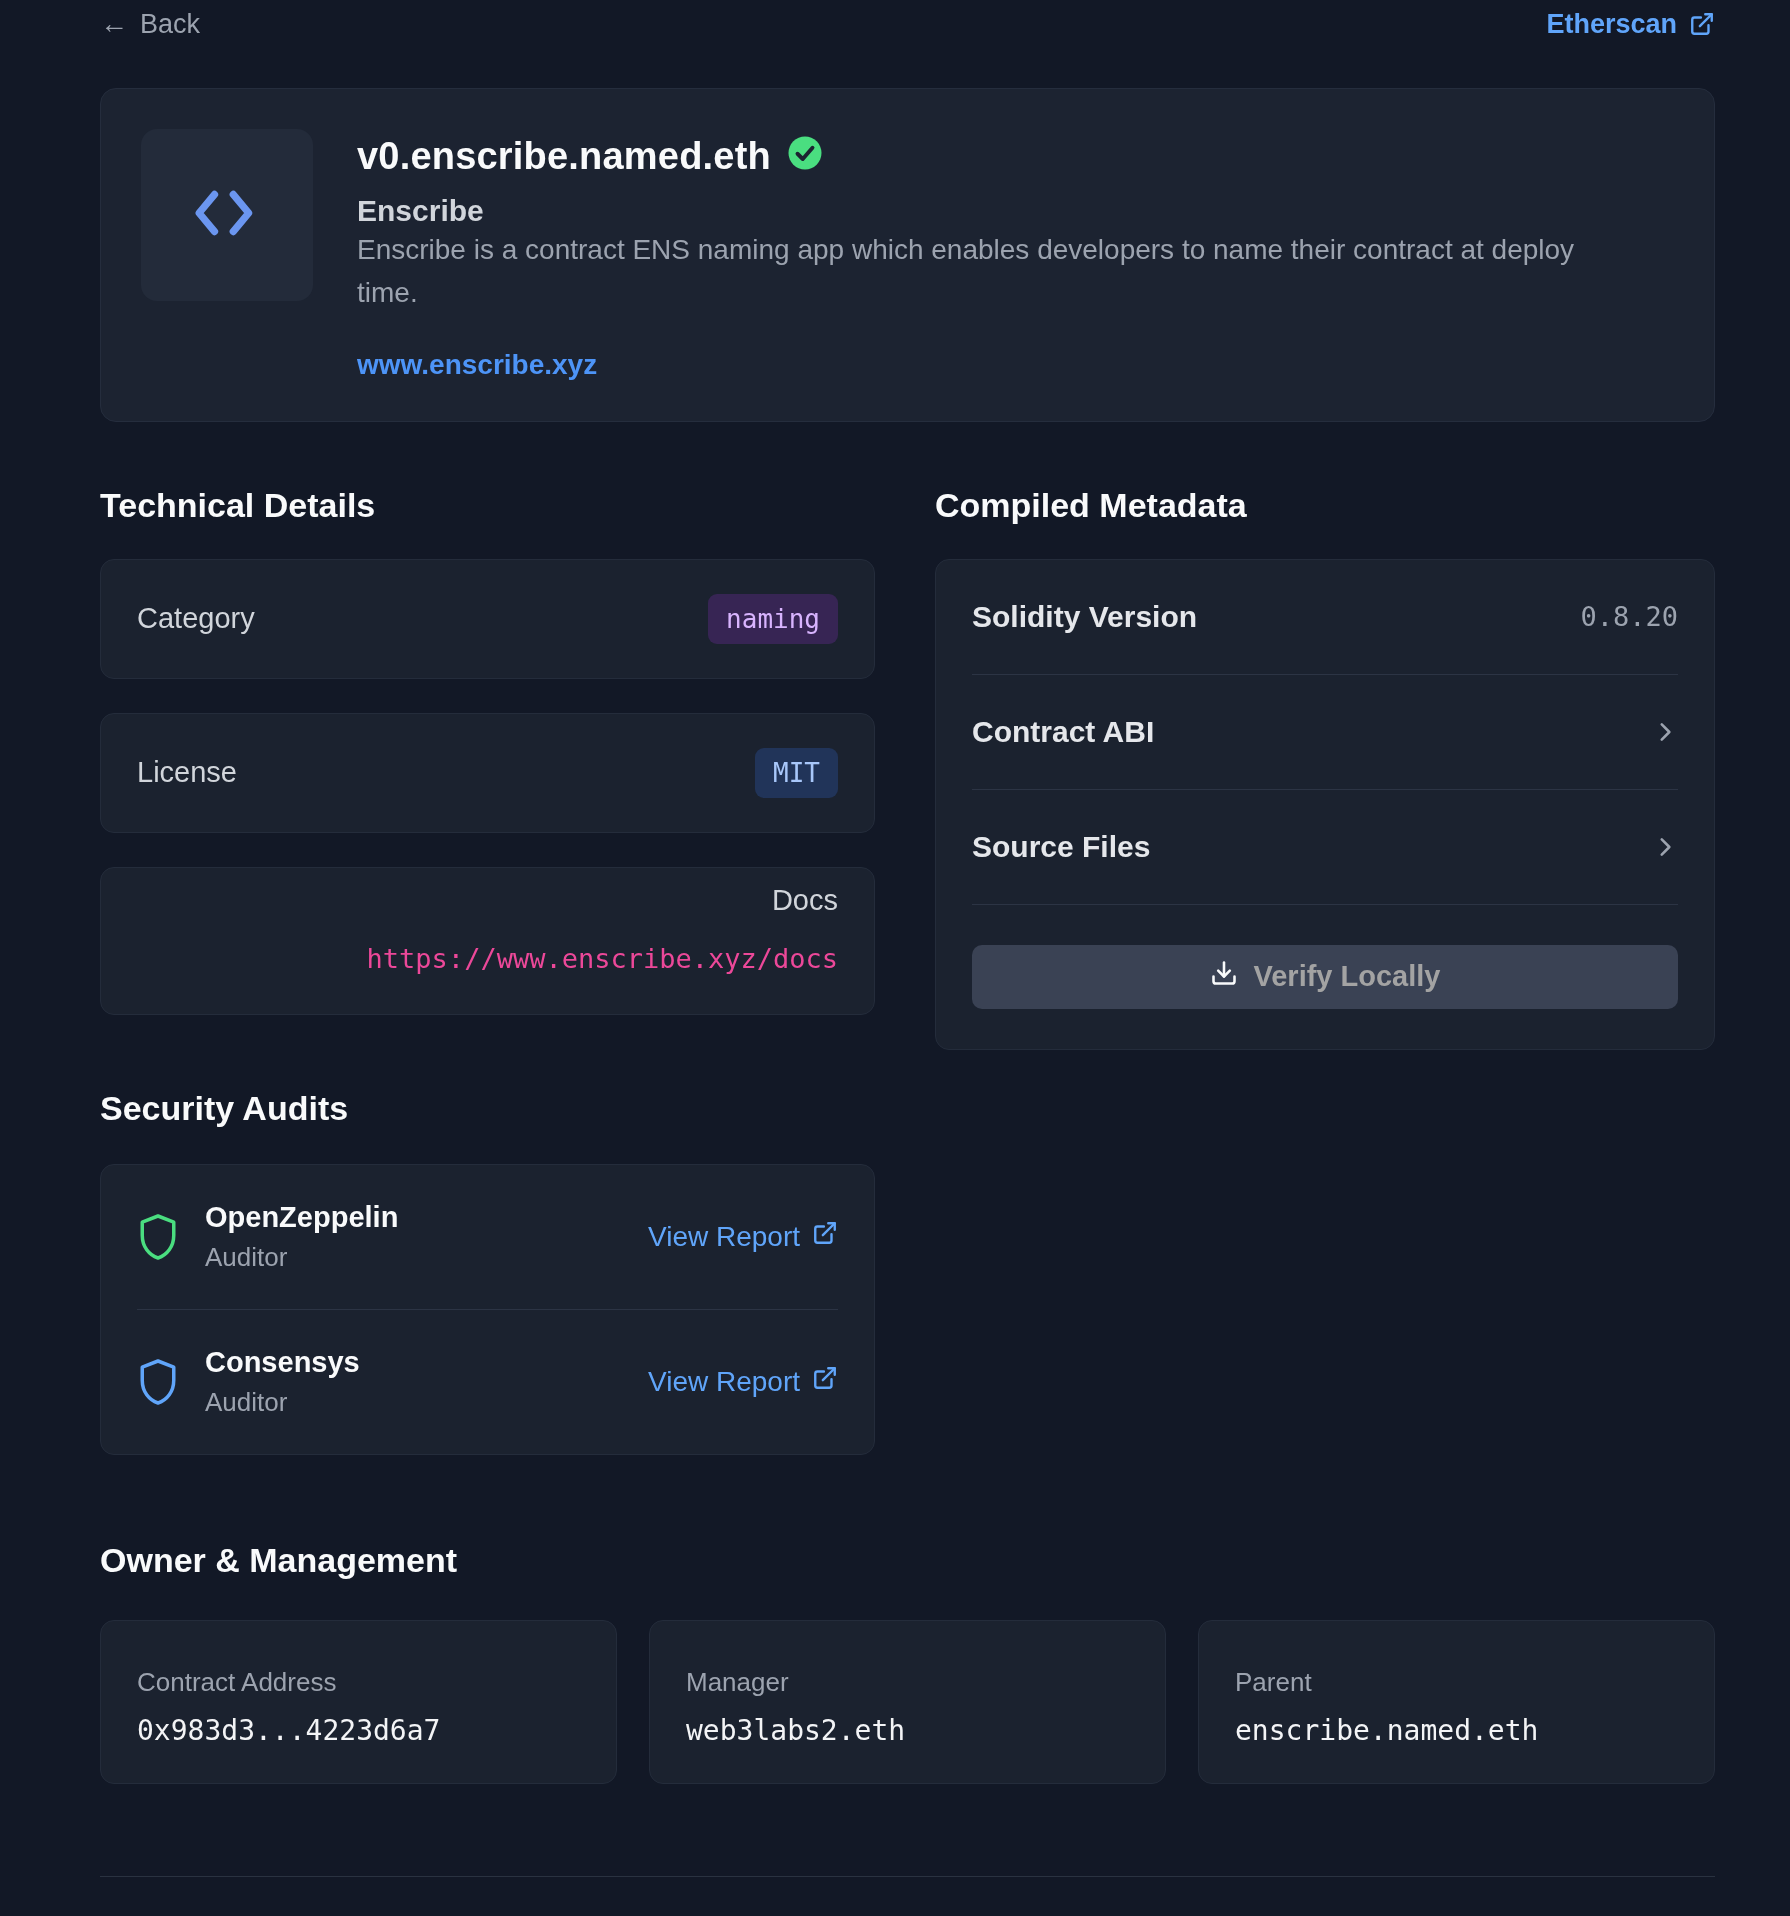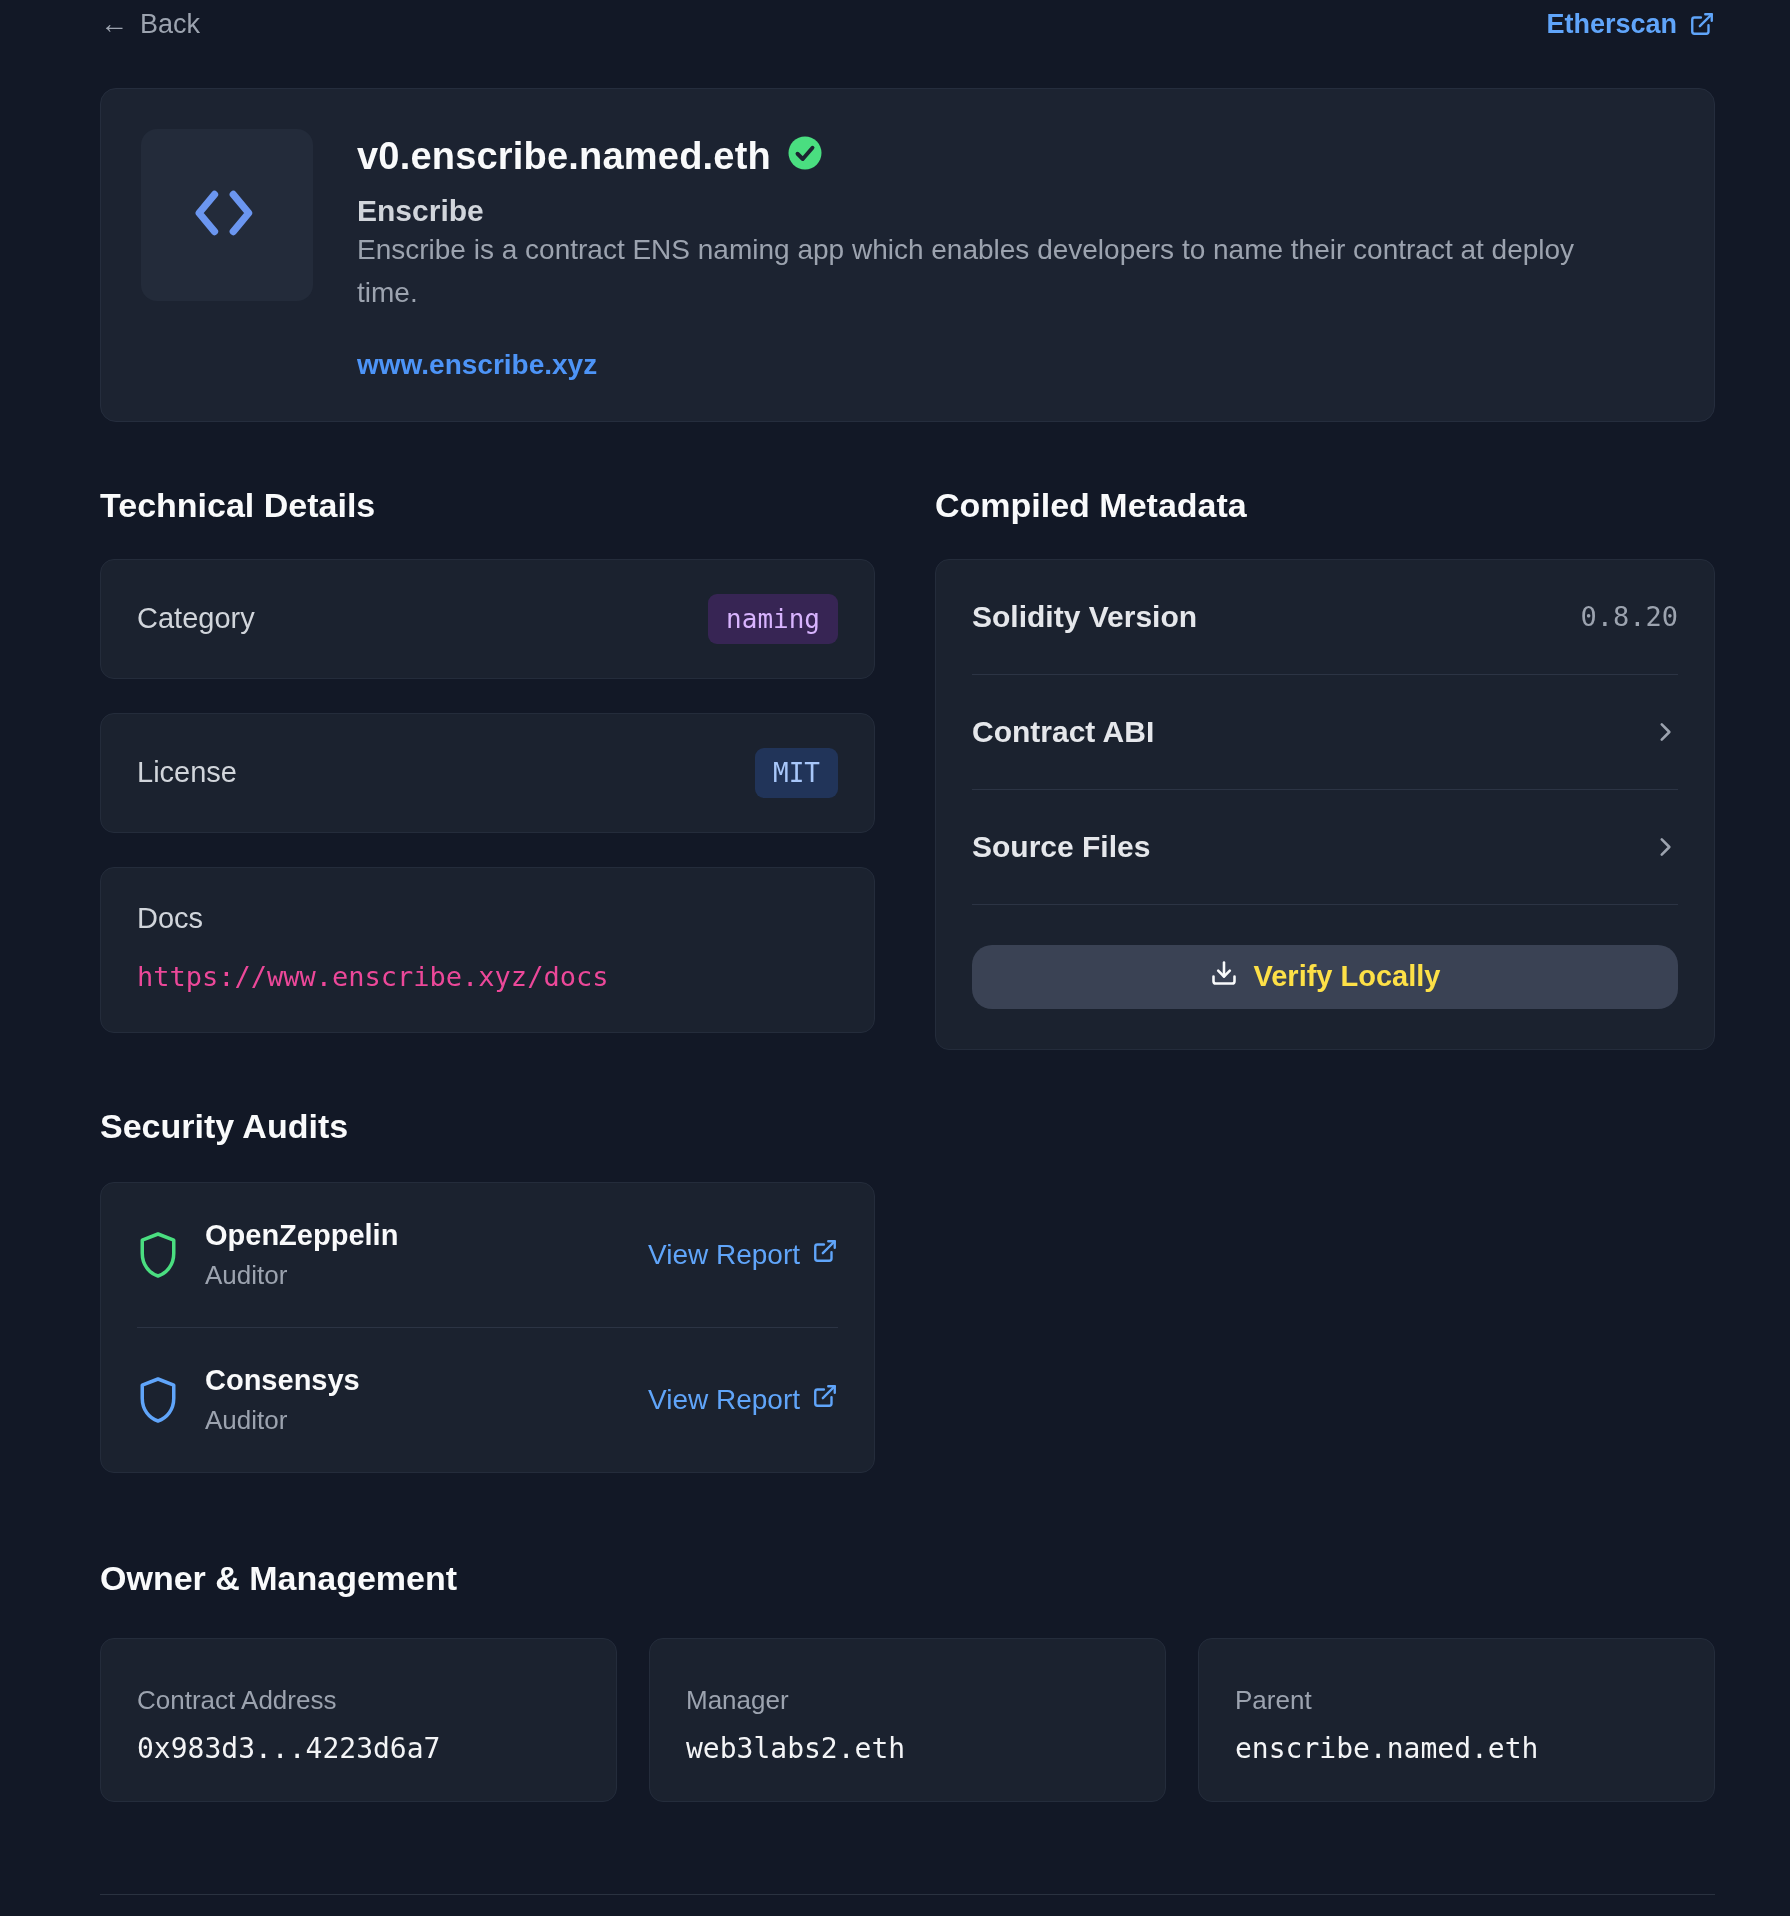--- a/index.html
+++ b/index.html
@@ -48,34 +48,34 @@
   }
   .kv-card { margin-top: 34px; padding: 0 36px; height: 120px; display: flex; align-items: center; justify-content: space-between; }
   .kv-label { font-size: 29px; color: #d1d5db; }
   .badge {
     font-family: "DejaVu Sans Mono", monospace; font-size: 26px;
     padding: 12px 18px; border-radius: 9px; line-height: 1;
   }
   .badge-purple { background: #372554; color: #d8b4fe; }
   .badge-blue { background: #213459; color: #a8c7fa; }
 
-  .docs-card { margin-top: 34px; padding: 34px 36px 40px; }
+  .docs-card { margin-top: 34px; padding: 16px 36px 40px; text-align: right; }
   .docs-link { display: inline-block; font-family: "DejaVu Sans Mono", monospace; font-size: 27px; color: #ec4899; margin-top: 26px; cursor: pointer; }
 
   
   .meta-card { padding: 0 36px 40px; margin-top: 34px; }
   .meta-row { display: flex; align-items: center; justify-content: space-between; padding: 40px 0; }
   .meta-row + .meta-divider, .meta-divider { border-top: 1px solid #2c3444; }
   .meta-label { font-size: 30px; font-weight: 600; color: #e5e7eb; }
   .meta-value { font-family: "DejaVu Sans Mono", monospace; font-size: 27px; color: #9ca3af; }
   .chevron svg { display: block; }
   .verify-btn {
     margin-top: 40px; width: 100%; height: 64px;
-    background: #3a4254; border: none; border-radius: 20px;
-    color: #fde047; font-size: 29px; font-weight: 700;
+    background: #3a4254; border: none; border-radius: 10px;
+    color: #a3a3a3; font-size: 29px; font-weight: 700;
     font-family: "Liberation Sans", sans-serif;
     display: flex; align-items: center; justify-content: center; gap: 16px;
     cursor: pointer;
   }
 
   
   .audits-title { margin-top: 74px; }
   .audits-card { margin-top: 36px; padding: 0 36px; }
   .audit-row { display: flex; align-items: center; padding: 36px 0; }
   .audit-row + .audit-row { border-top: 1px solid #2c3444; }

